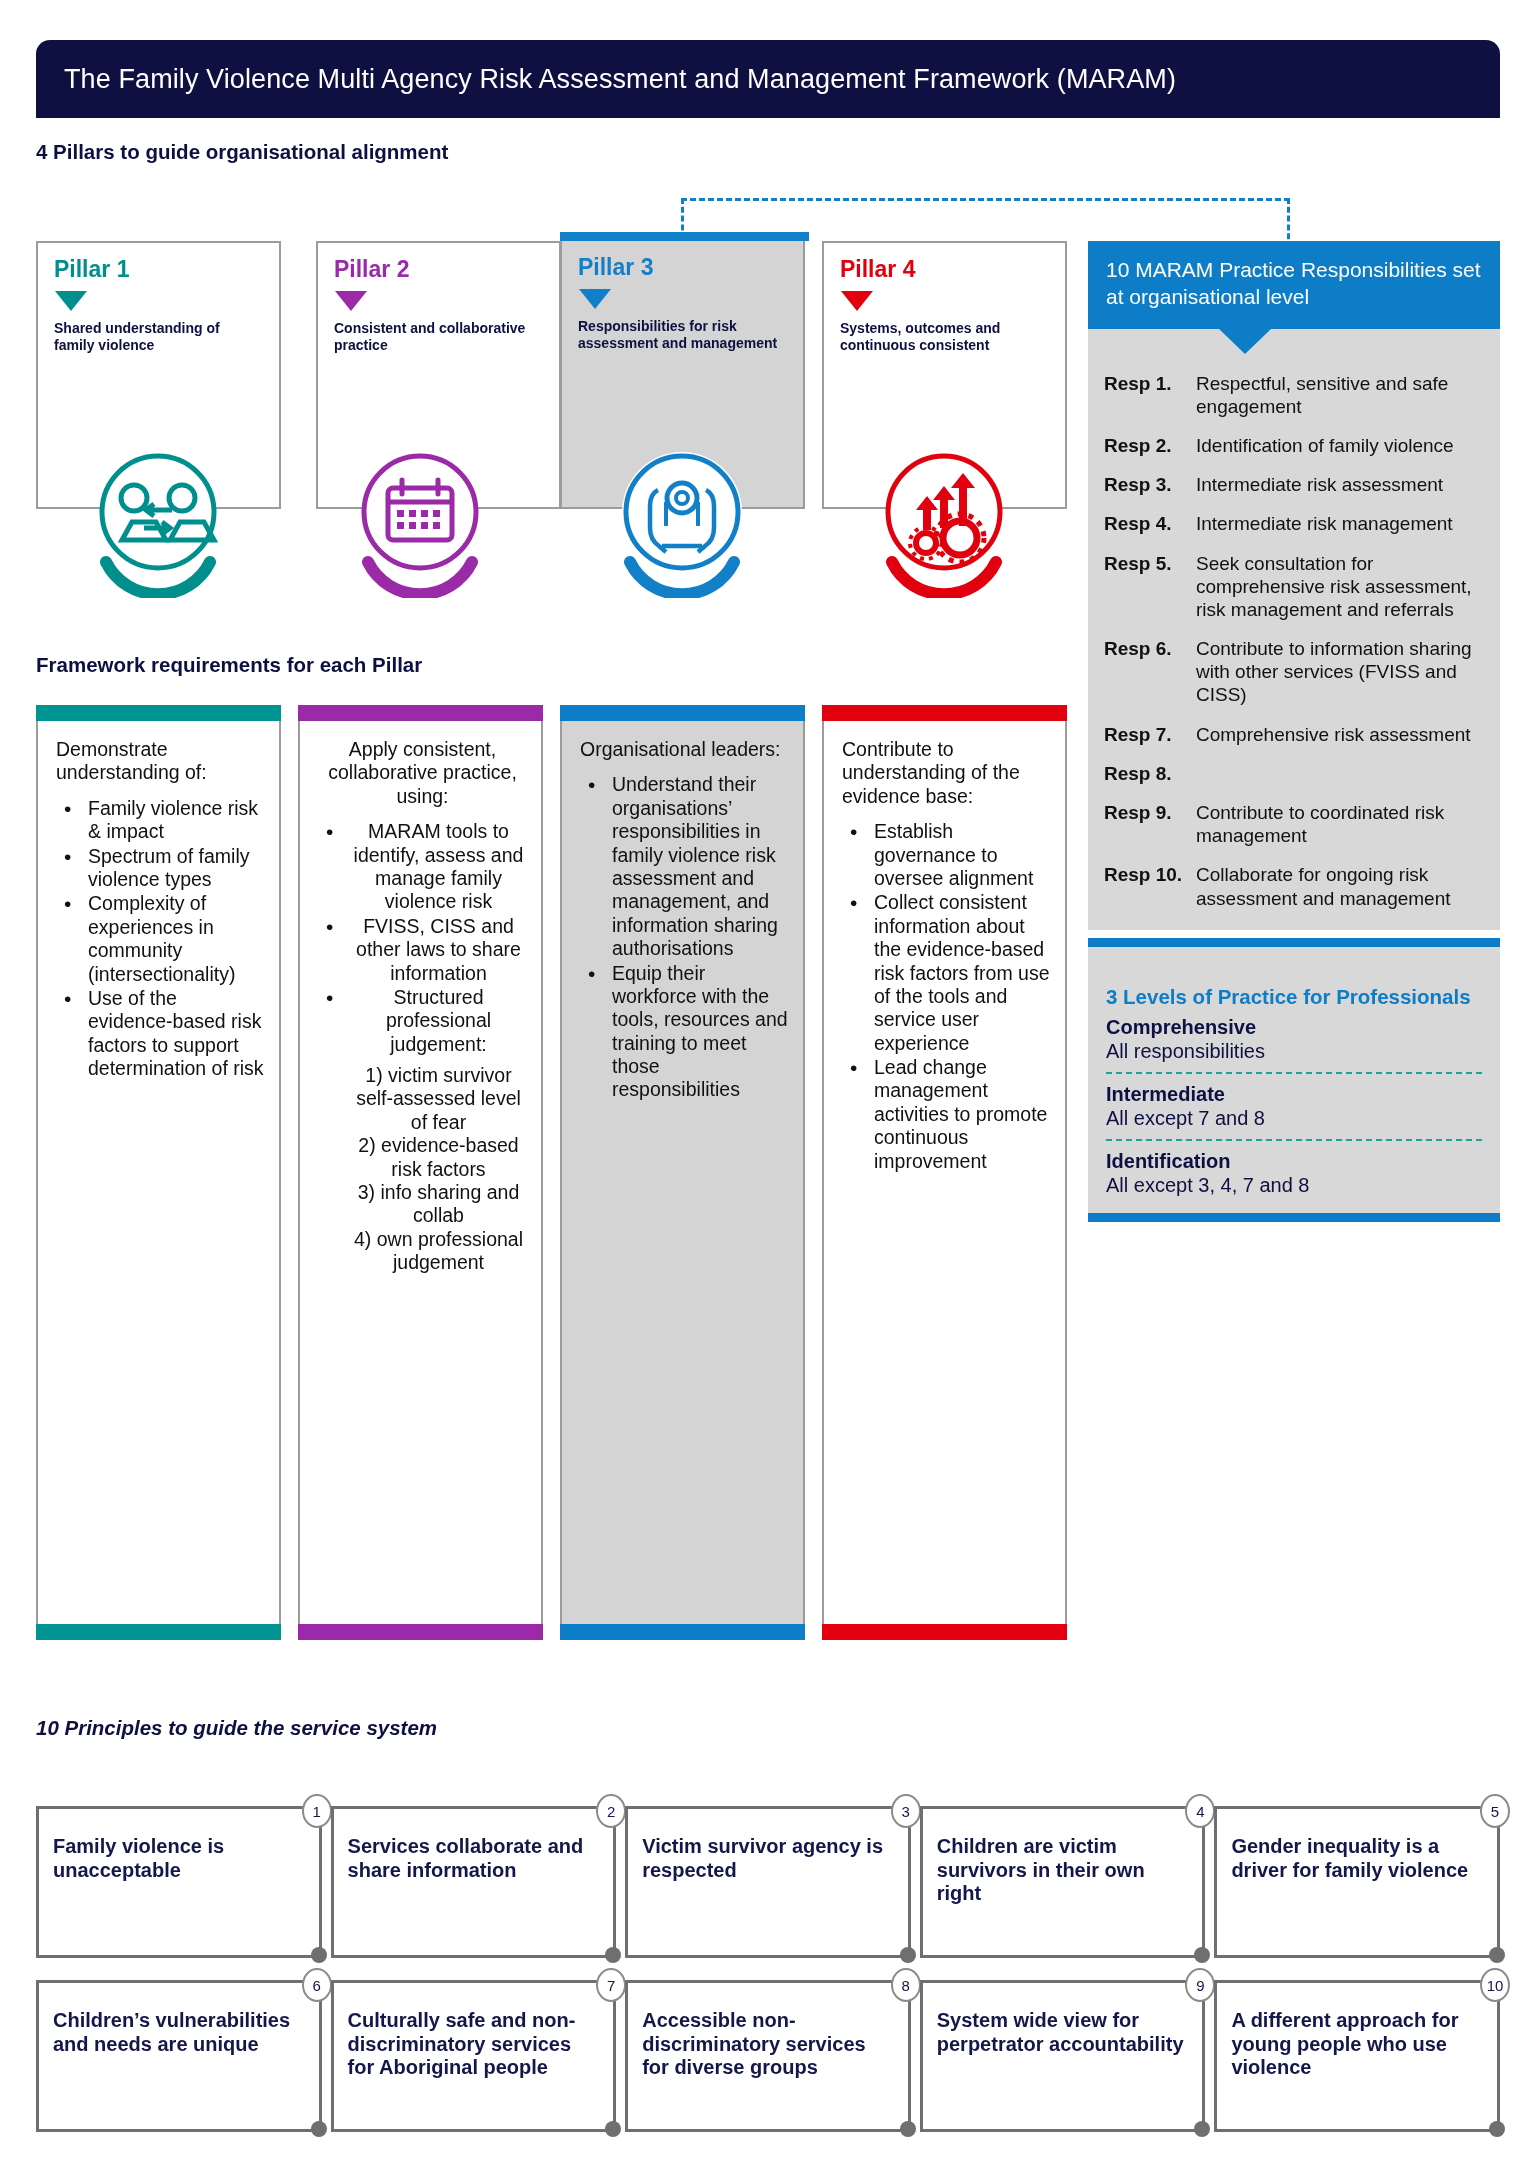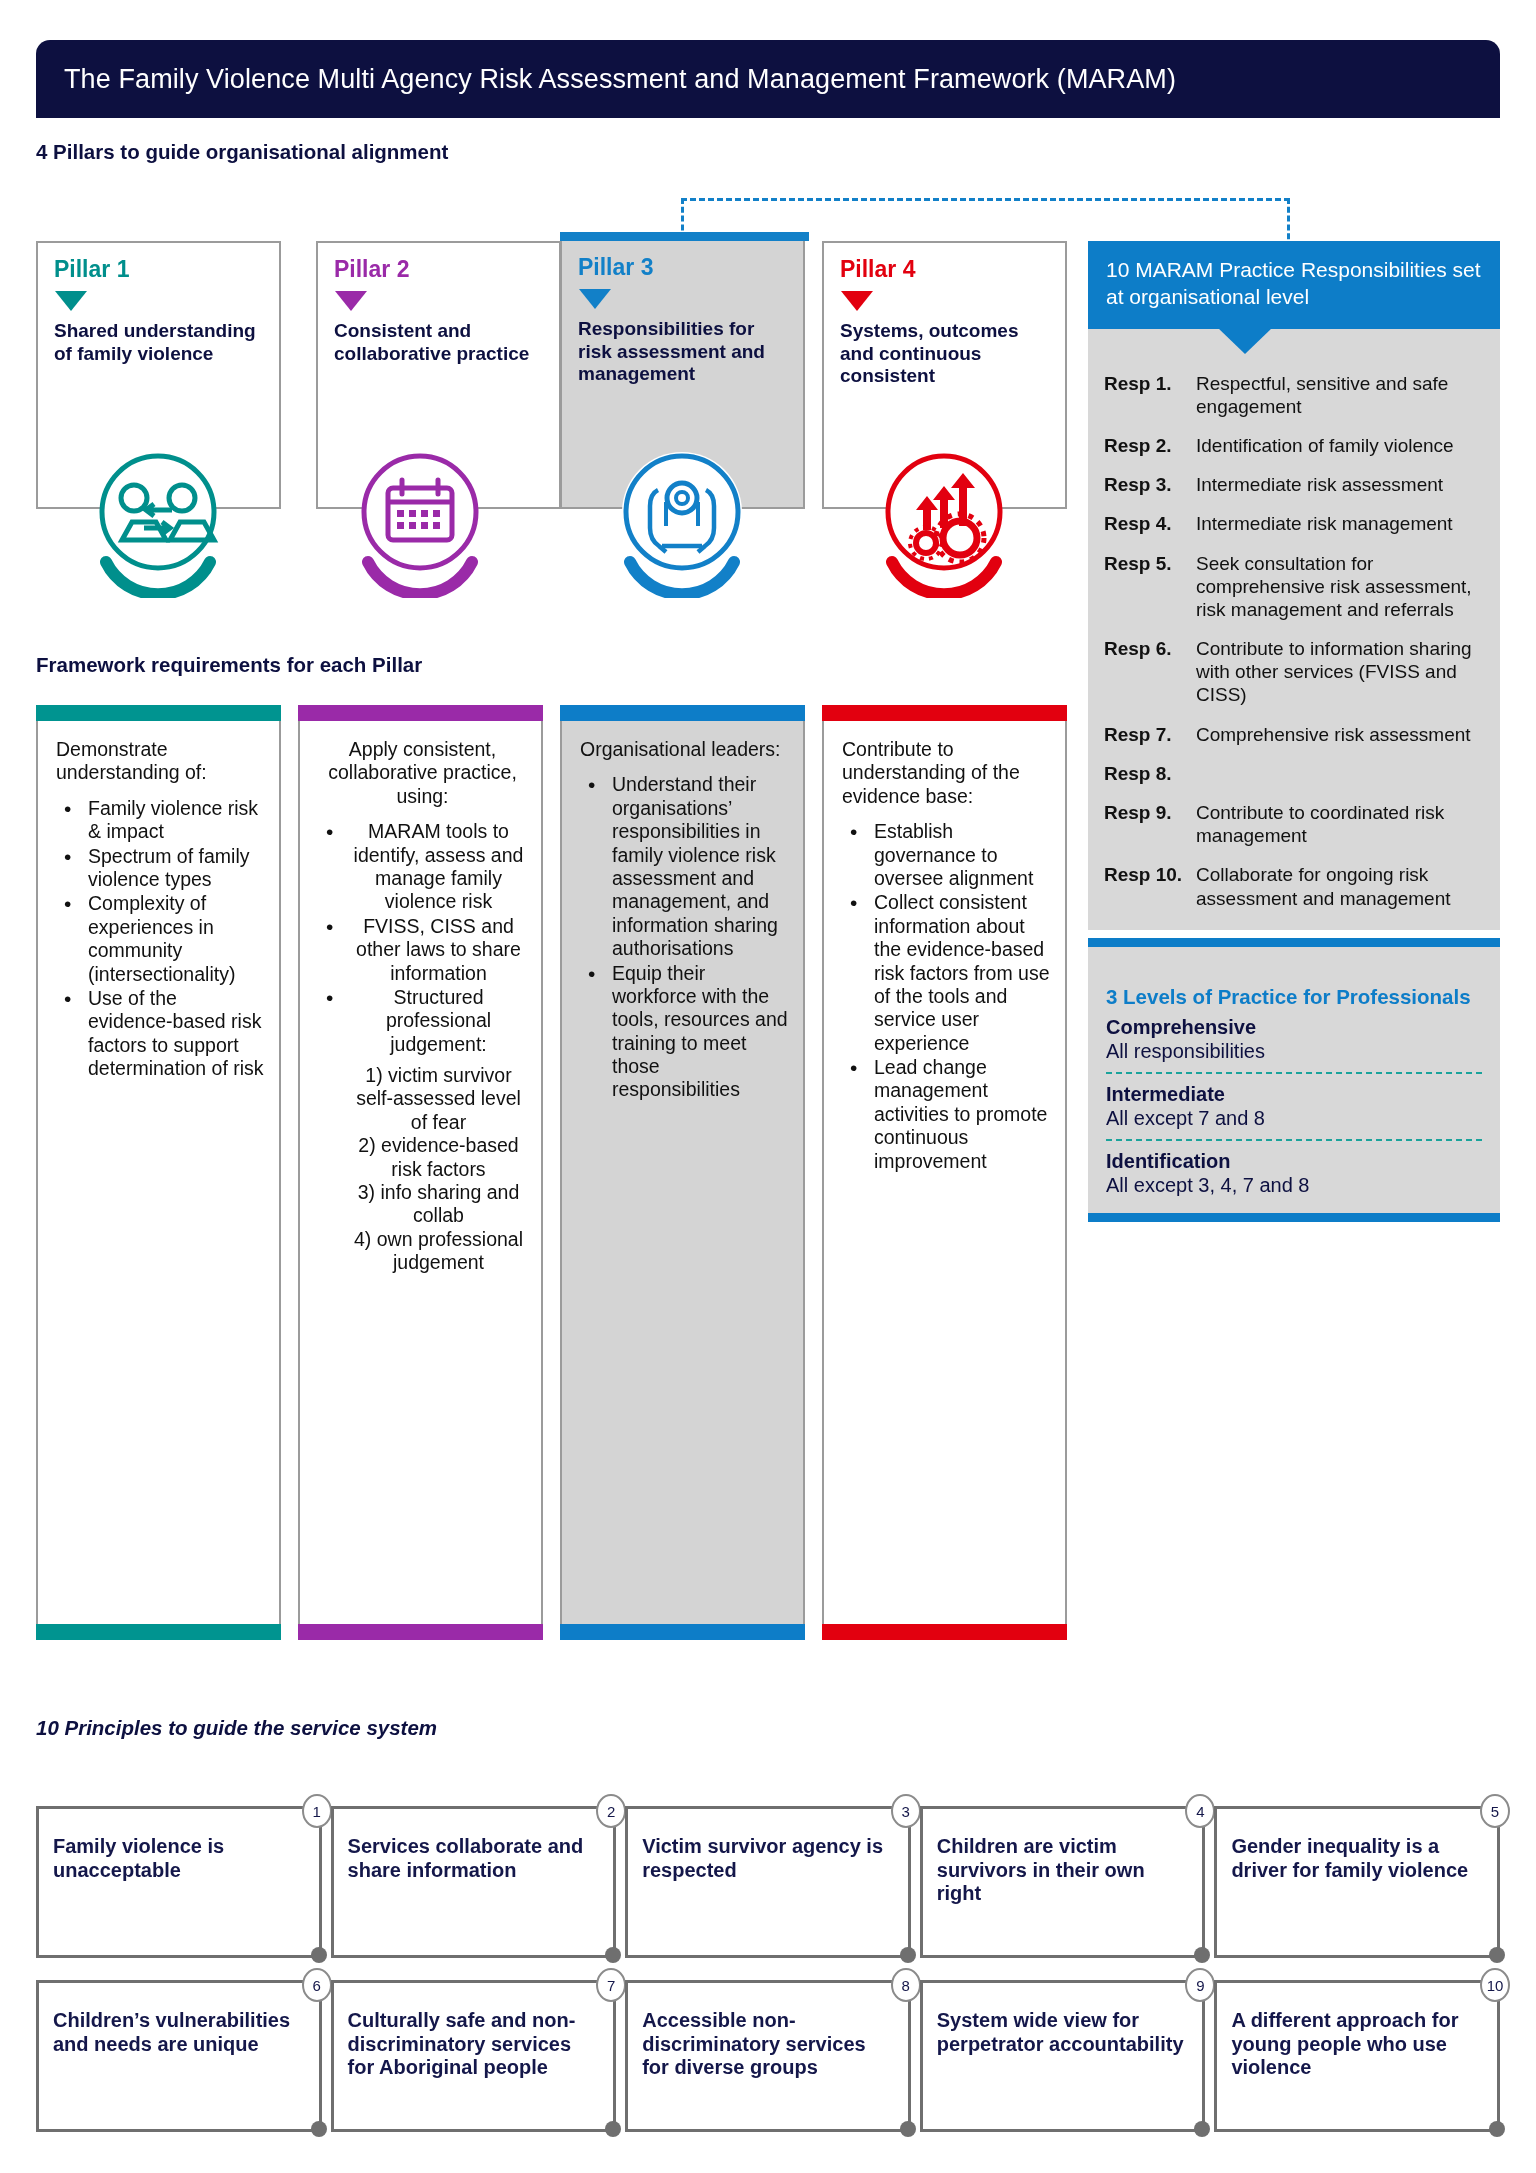--- a/index.html
+++ b/index.html
@@ -57,21 +57,21 @@
   .p3 .pillar-label { color: #1280c8; }
   .p4 .pillar-label { color: #e2000f; }
   .caret {
     width: 0; height: 0; margin: 9px 0 9px 1px;
     border-left: 16px solid transparent; border-right: 16px solid transparent;
     border-top: 20px solid #008f8c;
   }
   .p2 .caret { border-top-color: #9a2aa8; }
   .p3 .caret { border-top-color: #1280c8; }
   .p4 .caret { border-top-color: #e2000f; }
-  .pillar-title { font-size: 19px; font-weight: bold; line-height: 1.18; color: #0d1040; }
+  .pillar-title { font-size: 14px; font-weight: bold; line-height: 1.18; color: #0d1040; }
 
   
   .badge { position: absolute; left: 50%; transform: translateX(-50%); top: 205px; width: 152px; height: 152px; }
   .badge svg { display: block; }
 
   
   .maram { position: absolute; left: 1088px; top: 201px; width: 412px; }
   .maram-head { background: #0d7dc8; padding: 16px 18px 18px 18px; position: relative; }
   .maram-head p { color: #fff; font-size: 21px; line-height: 1.28; }
   .maram-head:after {

